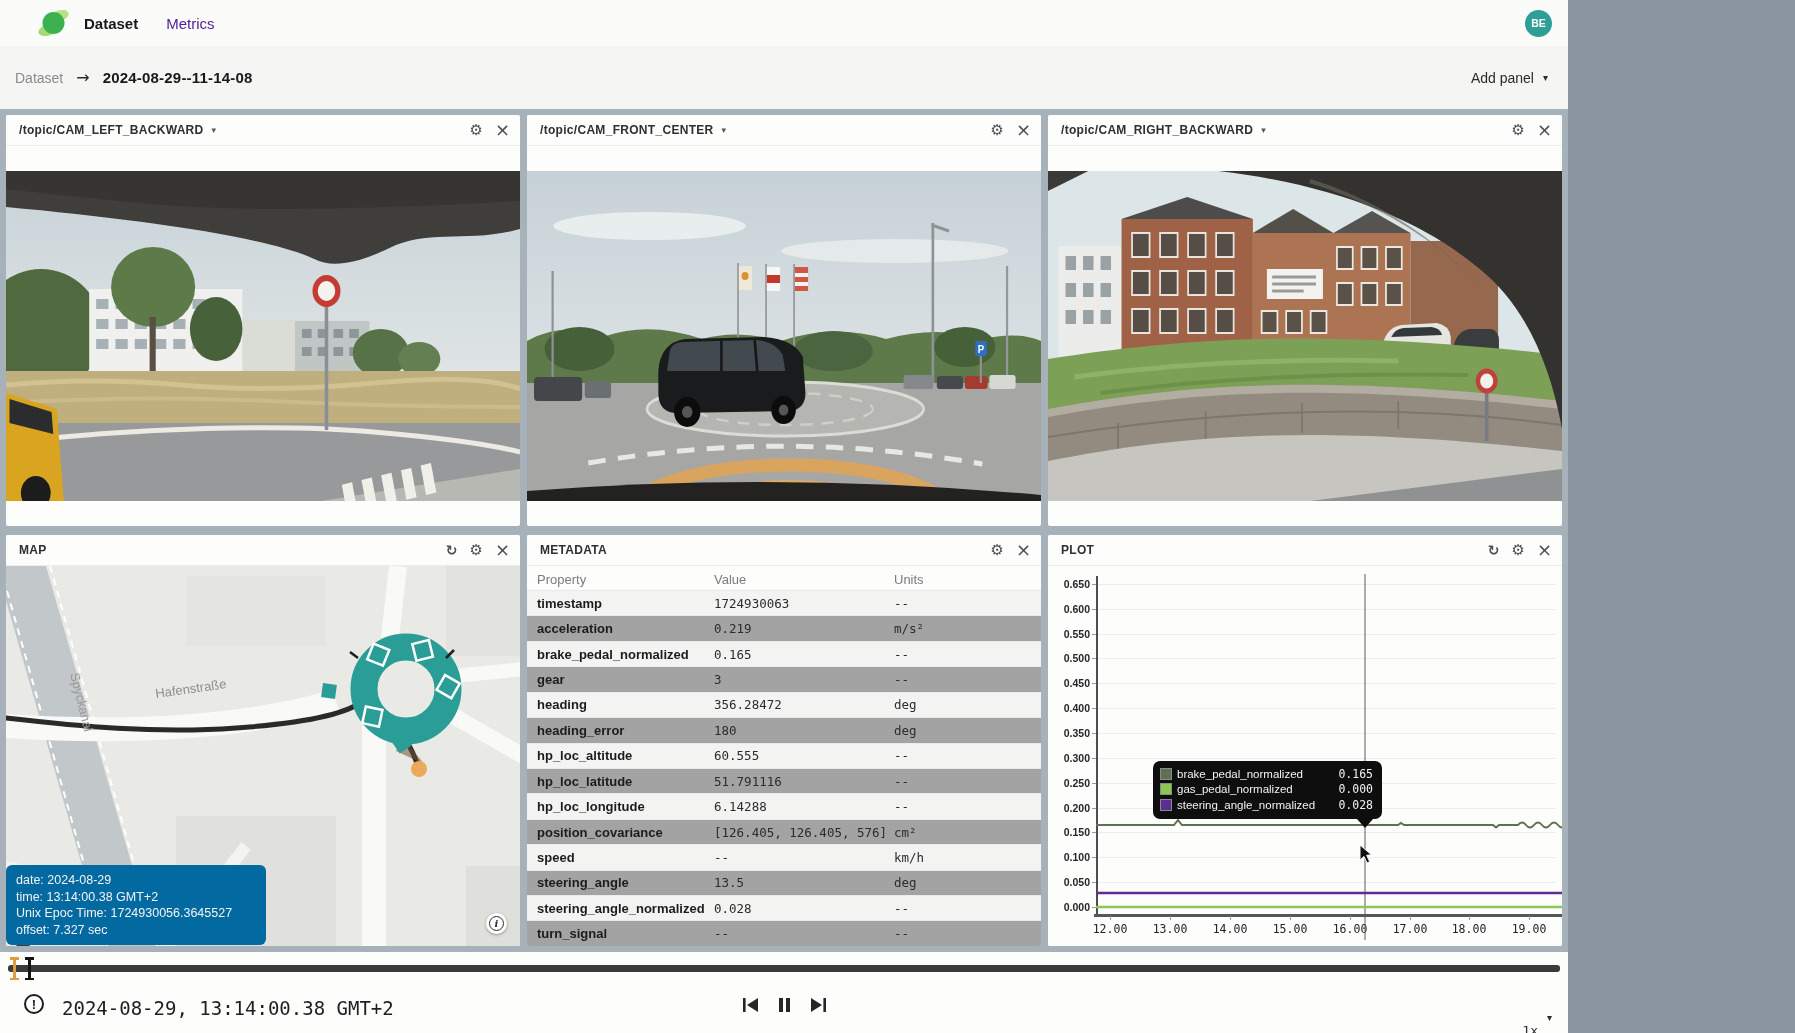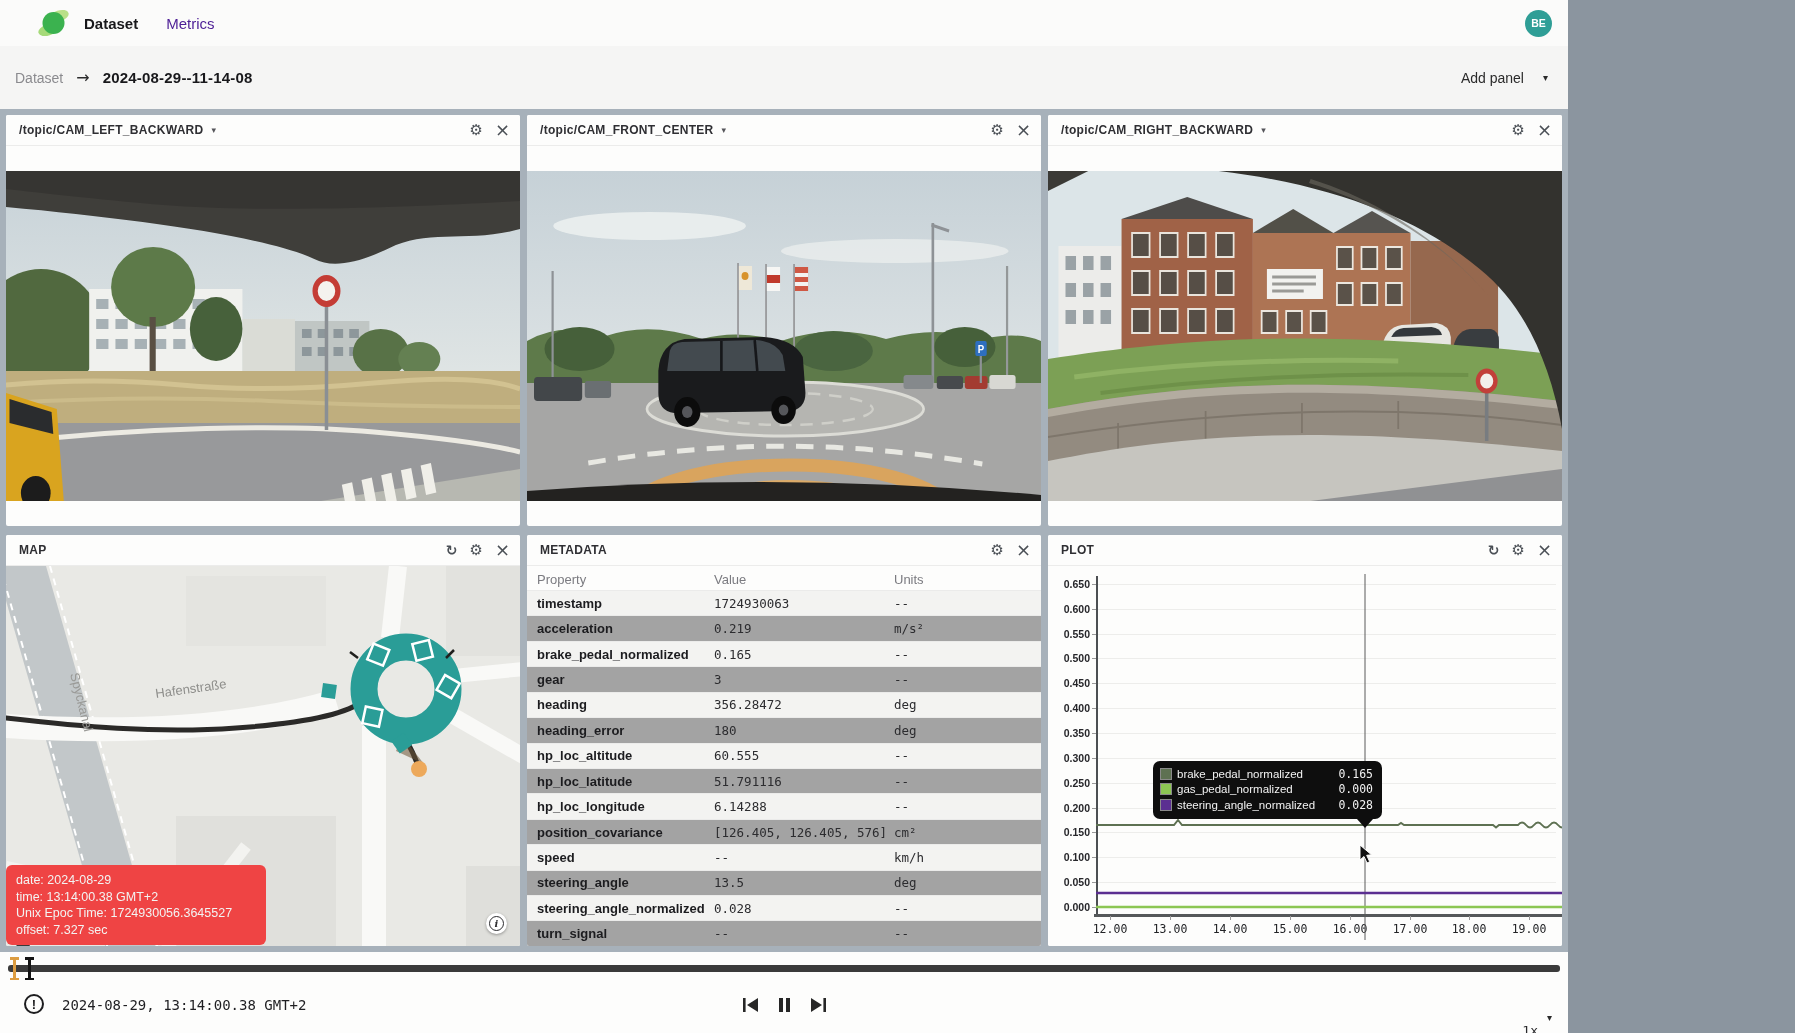--- a/index.html
+++ b/index.html
@@ -15,21 +15,21 @@
   .tab.inactive { color:#4c1d95; }
   .nav-spacer { flex:1; }
   .avatar { width:27px; height:27px; border-radius:50%; background:#2f9e96; color:#fff; font-size:10.5px; font-weight:bold; display:flex; align-items:center; justify-content:center; cursor:pointer; }
 
   
   .crumbrow { position:absolute; top:46px; left:0; right:0; height:63px; background:#f5f5f4; display:flex; align-items:center; padding:0 20px 0 15px; z-index:4; }
   .bc-root { font-size:14px; color:#8a8a8e; cursor:pointer; }
   .bc-arrow { font-size:16px; color:#2b2b2b; margin:0 13px; font-family:"DejaVu Sans", sans-serif; }
   .bc-current { font-size:15px; font-weight:bold; color:#18181b; letter-spacing:.2px; }
   .crumb-spacer { flex:1; }
-  .add-panel { font-size:14px; color:#2b2b2b; display:flex; align-items:center; gap:19px; cursor:pointer;text-align:center; }
+  .add-panel { font-size:14px; color:#2b2b2b; display:flex; align-items:center; gap:9px; cursor:pointer;text-align:center; }
   .caret { font-size:10px; color:#2b2b2b; font-family:"DejaVu Sans", sans-serif; }
 
   
   .main { position:absolute; top:109px; left:0; right:0; bottom:81px; background:#a7b1ba; padding:6px; display:grid; grid-template-columns:1fr 1fr 1fr; grid-template-rows:1fr 1fr; gap:9px 7px; }
   .panel { background:#fdfdfc; border-radius:2px; overflow:hidden; position:relative; display:flex; flex-direction:column; }
   .phead { height:31px; flex:0 0 31px; display:flex; align-items:center; padding:0 10px 0 13px; border-bottom:1px solid #ececeb; background:#fdfdfc; }
   .ptitle { font-size:12px; font-weight:bold; color:#2f2f33; letter-spacing:.3px; cursor:pointer; }
   .topic-caret { font-size:9px; color:#55555a; margin-left:8px; font-family:"DejaVu Sans", sans-serif; cursor:pointer; }
   .ph-spacer { flex:1; }
   .picon { font-family:"DejaVu Sans", sans-serif; color:#4b5056; margin-left:12px; cursor:pointer; line-height:1; }
@@ -64,36 +64,36 @@
   .plot-tooltip { position:absolute; left:105px; top:195px; width:229px; background:#0e0e0e; border-radius:7px; padding:5px 9px 6px 7px; z-index:3; }
   .pt-row { display:flex; align-items:center; height:15.5px; }
   .pt-swatch { width:12px; height:12px; border:1px solid #8a8a8a; margin-right:5px; flex:0 0 12px; }
   .pt-name { color:#f2f2f2; font-size:11.5px; flex:1; }
   .pt-val { color:#f2f2f2; font-size:11.5px; font-family:"DejaVu Sans Mono", monospace; }
   .pt-caret { position:absolute; top:100%; right:9px; width:0; height:0; border-left:8px solid transparent; border-right:8px solid transparent; border-top:9px solid #0e0e0e; }
   .cursor-arrow { position:absolute; left:311px; top:278px; z-index:4; }
 
   
   .mapbody { position:relative; overflow:hidden; }
-  .map-tooltip { position:absolute; left:0px; top:299px; width:260px; background:#ef4444; border-radius:6px; padding:7px 10px; z-index:3; color:#f3f3f2; font-size:12.5px; line-height:16.5px; }
+  .map-tooltip { position:absolute; left:0px; top:299px; width:260px; background:#0369a1; border-radius:6px; padding:7px 10px; z-index:3; color:#f3f3f2; font-size:12.5px; line-height:16.5px; }
   .map-tooltip:after { content:""; position:absolute; top:100%; left:10px; border-left:9px solid transparent; border-right:5px solid transparent; border-top:9px solid #3a3a3a; }
   .map-info { position:absolute; right:13px; bottom:12px; width:21px; height:21px; border-radius:50%; background:#fff; box-shadow:0 1px 3px rgba(0,0,0,.35); display:flex; align-items:center; justify-content:center; cursor:pointer; z-index:3; }
   .map-info .ic { width:15px; height:15px; border:1.6px solid #2d2d30; border-radius:50%; color:#2d2d30; font-size:10px; font-weight:bold; display:flex; align-items:center; justify-content:center; font-family:"DejaVu Serif", serif; font-style:italic; }
 
   
   .footer { position:absolute; left:0; right:0; bottom:0; height:81px; background:#fdfdfc; }
   .track { position:absolute; left:8px; right:8px; top:13px; height:7px; background:#3b3b3b; border-radius:3px; cursor:pointer; }
   .tmark { position:absolute; top:5px; width:9px; height:23px; cursor:ew-resize; }
   .tmark .stem { position:absolute; left:3px; top:0; width:3px; height:23px; }
   .tmark .cap { position:absolute; left:0; width:9px; height:2.5px; }
   .tmark.orange .stem, .tmark.orange .cap { background:#dd9d41; }
   .tmark.black .stem, .tmark.black .cap { background:#141414; }
   .tmark .cap.top { top:0; } .tmark .cap.bot { bottom:0; }
   .alert-ic { position:absolute; left:24px; top:42px; width:20px; height:20px; border:2px solid #1d1d1f; border-radius:50%; color:#1d1d1f; font-weight:bold; font-size:13px; display:flex; align-items:center; justify-content:center; }
-  .ftime { position:absolute; left:62px; top:45px; font-family:"DejaVu Sans Mono", monospace; font-size:14px; color:#1f1f22; }
+  .ftime { position:absolute; left:62px; top:45px; font-family:"DejaVu Sans Mono", monospace; font-size:19px; color:#1f1f22; }
   .pbgroup { position:absolute; left:50%; top:42px; transform:translateX(-50%); display:flex; gap:12px; }
   .pbtn { width:22px; height:22px; border:none; background:transparent; cursor:pointer; display:flex; align-items:center; justify-content:center; padding:0; }
   .speed { position:absolute; right:16px; top:45px; display:flex; align-items:center; gap:9px; cursor:pointer; }
   .speed .sv { font-family:"DejaVu Sans Mono", monospace; font-size:13px; color:#2a2a2d;margin-top:26px; }
 </style>
 </head>
 <body>
 
 <div class="app">
 

